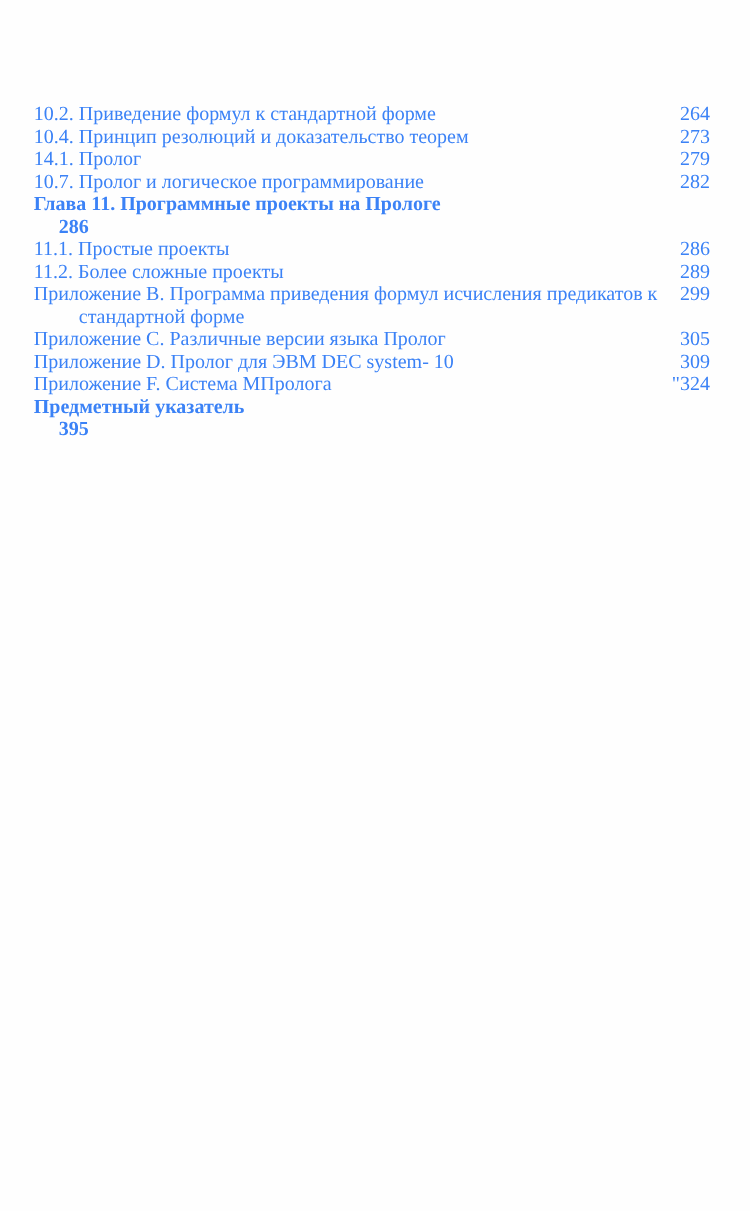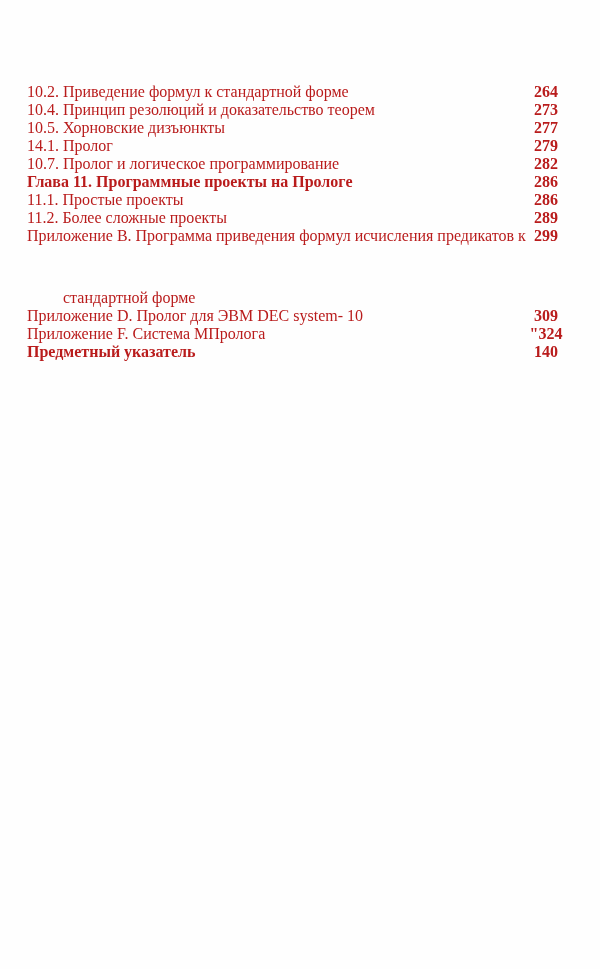--- a/index.html
+++ b/index.html
@@ -10,53 +10,52 @@
   .page {
     position: relative;
     box-sizing: border-box;
     width: 600px;
     height: 969px;
     background: #fefefe;
     padding: 83px 32px 0 27px;
     font-family: "Liberation Serif", "DejaVu Serif", serif;
     font-size: 16px;
     line-height: 18px;
-    color: #b91c1c;
+    color: #3b82f6;
     overflow: hidden;
   }
   .toc {
     width: 100%;
   }
   .toc-row {
     display: flex;
     align-items: flex-start;
   }
   .toc-row.bold {
     font-weight: bold;
+    flex-direction: column;
   }
   .toc-title-block {
     flex: 1 1 auto;
     min-width: 0;
   }
   .toc-title {
     display: block;
     white-space: nowrap;
   }
   .toc-continuation {
     display: block;
     padding-left: 36px;
     white-space: nowrap;
-    margin-top: 44px;
   }
   .toc-page {
     flex: 0 0 auto;
     min-width: 44px;
-    text-align: center;
+    text-align: right;
     white-space: nowrap;
-    font-weight: bold;
   }
 </style>
 </head>
 <body>
 
 <main class="page">
   <section class="toc">
   <div class="toc-row">
     <div class="toc-title-block">
       <span class="toc-title">10.2. Приведение формул к стандартной форме</span>
@@ -67,27 +66,20 @@
 
 
   <div class="toc-row">
     <div class="toc-title-block">
       <span class="toc-title">10.4. Принцип резолюций и доказательство теорем</span>
 
     </div>
     <span class="toc-page">273</span>
   </div>
 
-  <div class="toc-row">
-    <div class="toc-title-block">
-      <span class="toc-title">10.5. Хорновские дизъюнкты</span>
-
-    </div>
-    <span class="toc-page">277</span>
-  </div>
 
   <div class="toc-row">
     <div class="toc-title-block">
       <span class="toc-title">14.1. Пролог</span>
 
     </div>
     <span class="toc-page">279</span>
   </div>
 
   <div class="toc-row">
@@ -124,20 +116,27 @@
 
 
   <div class="toc-row">
     <div class="toc-title-block">
       <span class="toc-title">Приложение B. Программа приведения формул исчисления предикатов к</span>
       <span class="toc-continuation">стандартной форме</span>
     </div>
     <span class="toc-page">299</span>
   </div>
 
+  <div class="toc-row">
+    <div class="toc-title-block">
+      <span class="toc-title">Приложение C. Различные версии языка Пролог</span>
+
+    </div>
+    <span class="toc-page">305</span>
+  </div>
 
   <div class="toc-row">
     <div class="toc-title-block">
       <span class="toc-title">Приложение D. Пролог для ЭВМ DEC system- 10</span>
 
     </div>
     <span class="toc-page">309</span>
   </div>
 
 
@@ -147,16 +146,16 @@
 
     </div>
     <span class="toc-page">"324</span>
   </div>
 
   <div class="toc-row bold">
     <div class="toc-title-block">
       <span class="toc-title">Предметный указатель</span>
 
     </div>
-    <span class="toc-page">140</span>
+    <span class="toc-page">395</span>
   </div>
 </section>
 </main>
 
 </body></html>

